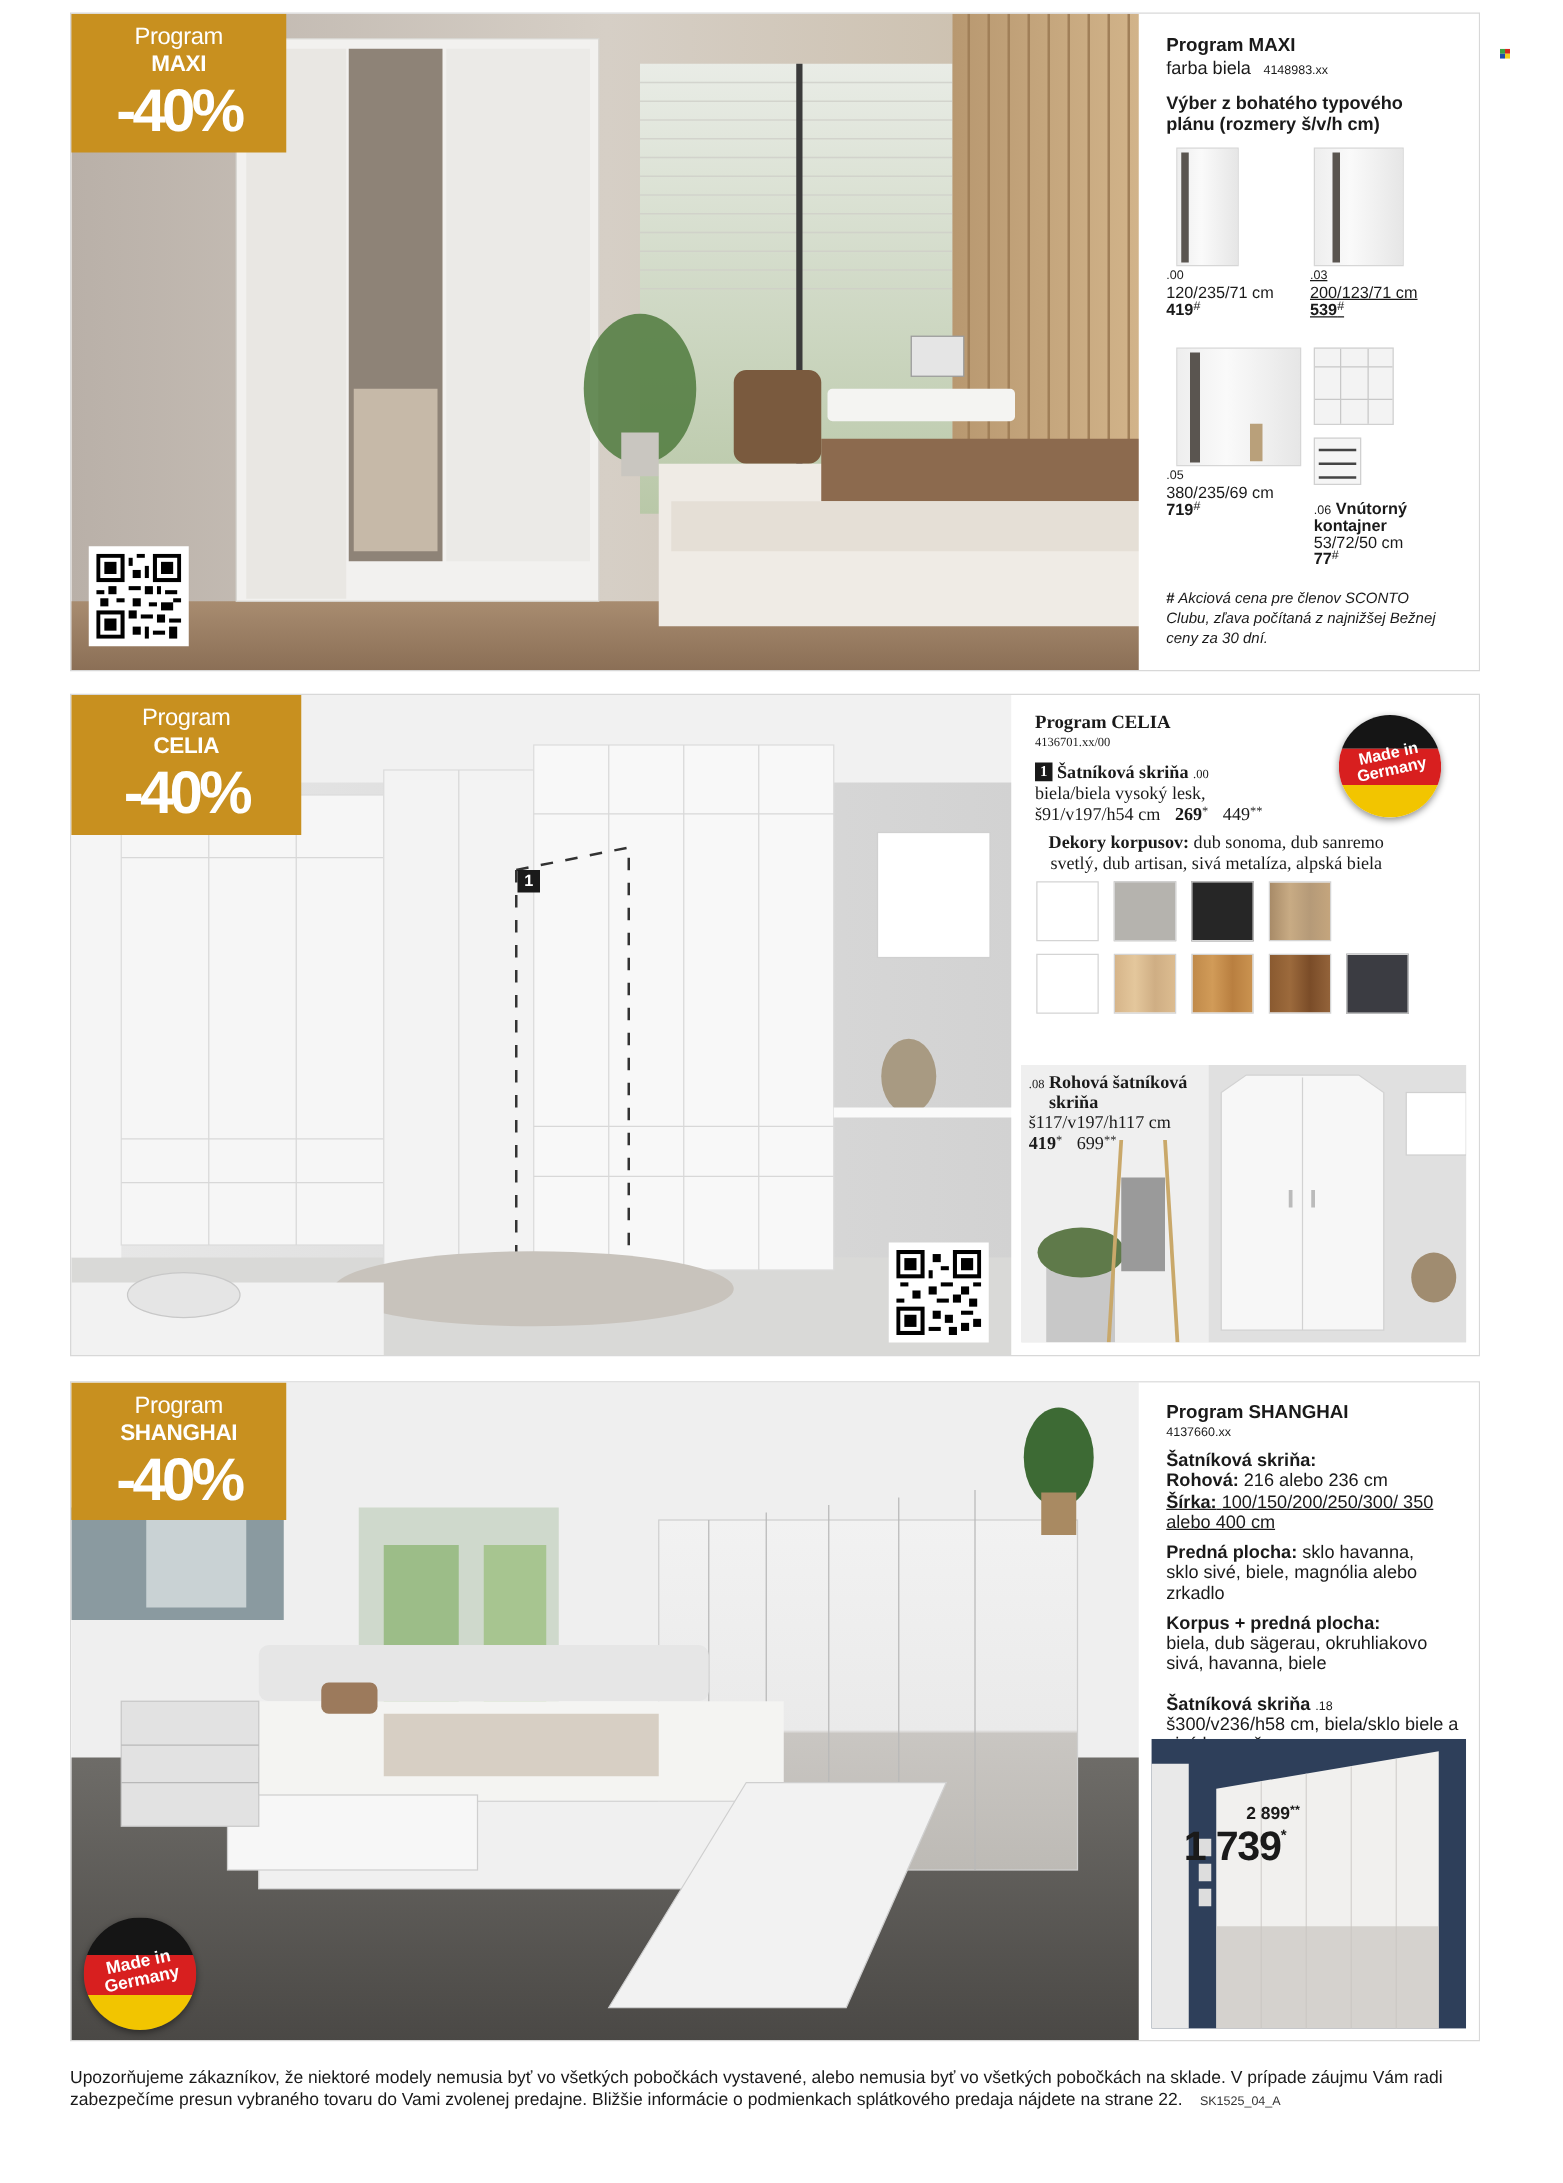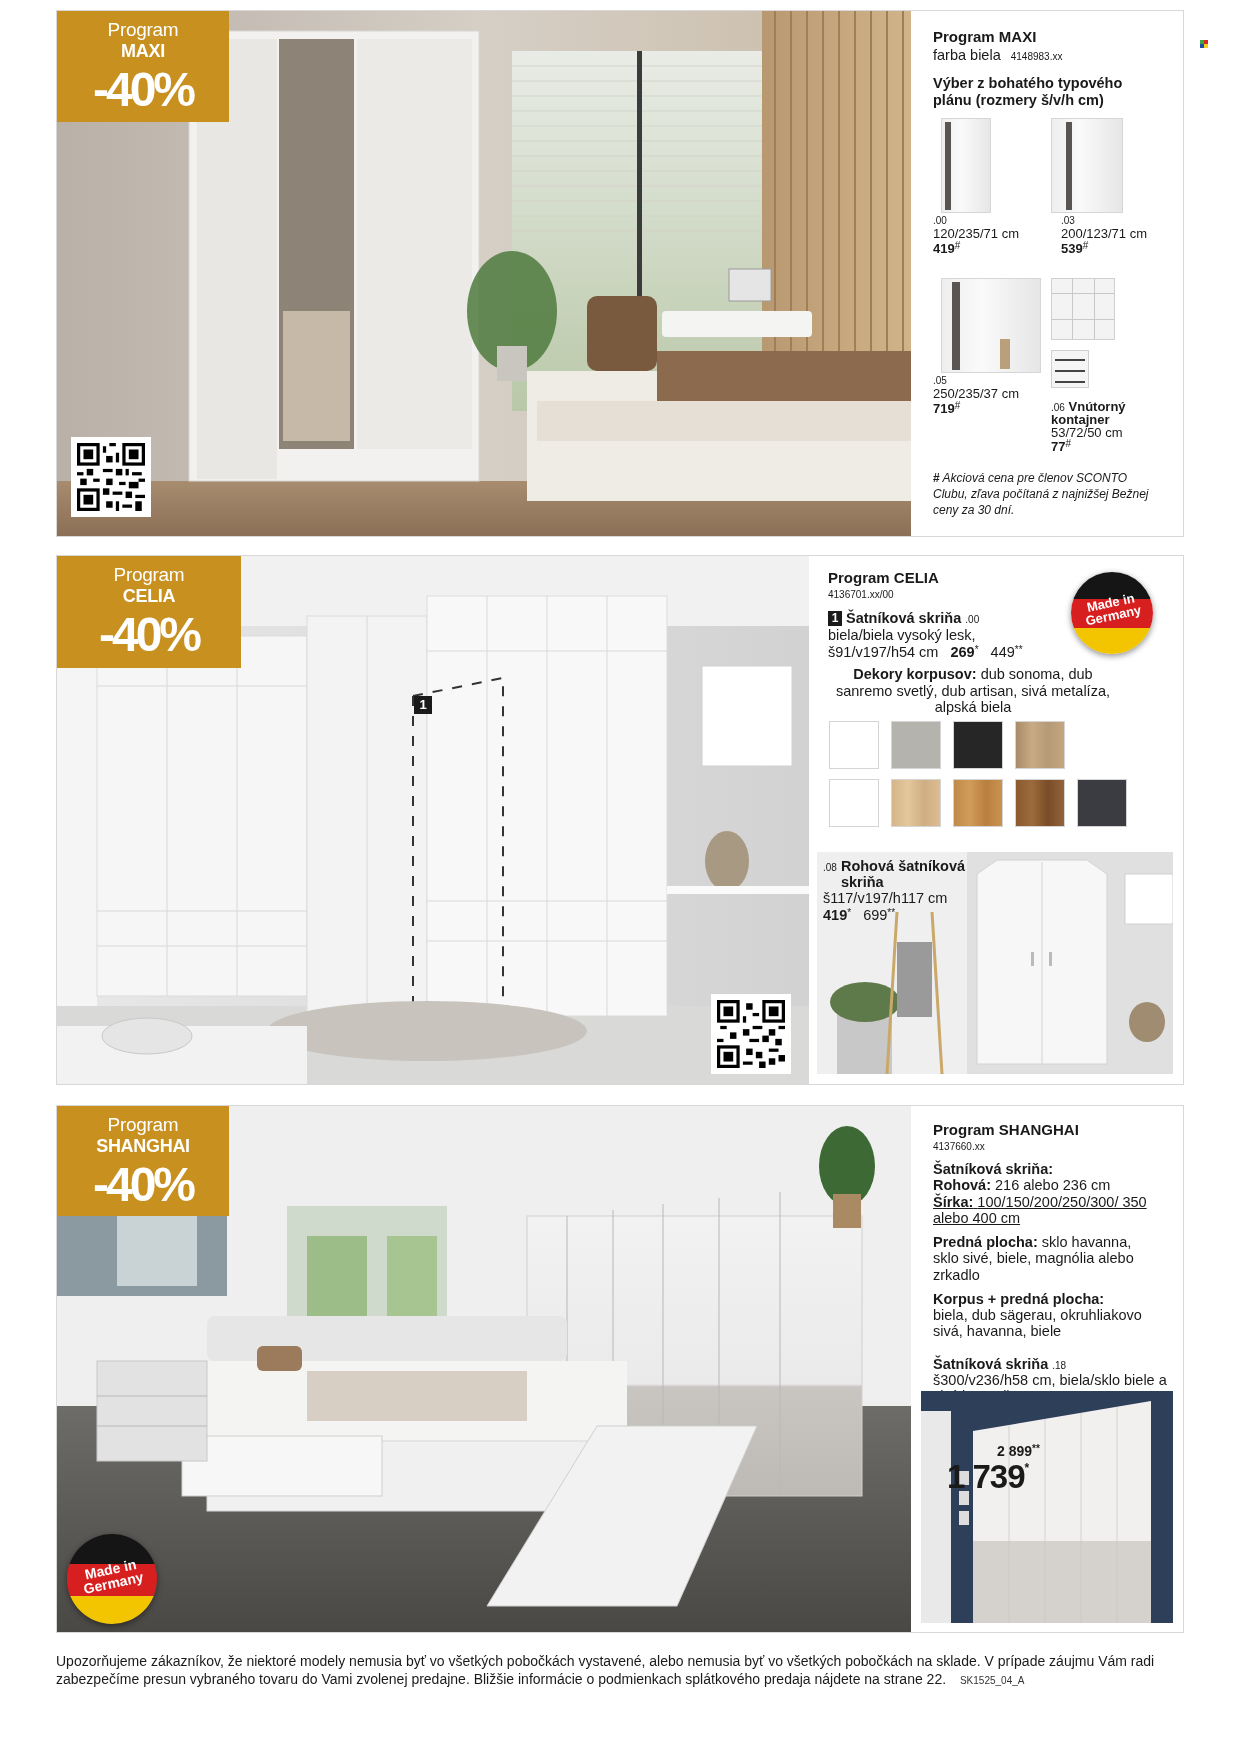--- a/index.html
+++ b/index.html
@@ -189,33 +189,33 @@
       </div>
       <div class="thumb" style="left:0;top:98px;font-size:13px;line-height:1.08;">
         <div class="small">.00</div>
         <div>120/235/71 cm</div>
         <div><span class="price-b">419</span><sup class="h">#</sup></div>
       </div>
 
       <div class="thumb wardrobe-thumb" style="left:118px;top:0;width:72px;height:95px;">
         <div style="position:absolute;left:14px;top:3px;width:6px;height:88px;background:#5a5550;"></div>
       </div>
-      <div class="thumb" style="left:128px;top:98px;font-size:13px;line-height:1.08;">
+      <div class="thumb" style="left:115px;top:98px;font-size:13px;line-height:1.08;text-decoration:underline;">
         <div class="small">.03</div>
         <div>200/123/71 cm</div>
         <div><span class="price-b">539</span><sup class="h">#</sup></div>
       </div>
 
       <div class="thumb wardrobe-thumb" style="left:8px;top:160px;width:100px;height:95px;">
         <div style="position:absolute;left:10px;top:3px;width:8px;height:88px;background:#5a5550;"></div>
         <div style="position:absolute;left:58px;top:60px;width:10px;height:30px;background:#b9a07a;"></div>
       </div>
       <div class="thumb" style="left:0;top:258px;font-size:13px;line-height:1.08;">
         <div class="small">.05</div>
-        <div>250/235/37 cm</div>
+        <div>380/235/69 cm</div>
         <div><span class="price-b">719</span><sup class="h">#</sup></div>
       </div>
 
       <div class="thumb" style="left:118px;top:160px;width:64px;height:62px;border:1px solid #d0d0d0;background:#f3f3f3;">
         <div style="position:absolute;left:20px;top:0;width:1px;height:60px;background:#c8c8c8;"></div>
         <div style="position:absolute;left:42px;top:0;width:1px;height:60px;background:#c8c8c8;"></div>
         <div style="position:absolute;left:0;top:14px;width:62px;height:1px;background:#c8c8c8;"></div>
         <div style="position:absolute;left:0;top:40px;width:62px;height:1px;background:#c8c8c8;"></div>
       </div>
       <div class="thumb" style="left:118px;top:232px;width:38px;height:38px;border:1px solid #d0d0d0;background:#f5f5f5;">
@@ -327,21 +327,21 @@
           <rect x="12" y="16" width="2" height="2"></rect>
           <rect x="16" y="15" width="3" height="1"></rect>
           <rect x="19" y="17" width="2" height="2"></rect>
         <rect x="8" y="19" width="3" height="1"></rect>
           <rect x="13" y="19" width="2" height="2"></rect>
           <rect x="16" y="18" width="2" height="2"></rect>
       </g>
     </svg>
   </div>
 
-  <div class="info" style="width:374px;padding-top:14px;padding-left:19px;">
+  <div class="info" style="width:374px;padding-top:14px;padding-left:19px;font-family:Liberation Serif, serif;">
     <div class="h-title">Program CELIA</div>
     <div class="small" style="margin-top:2px;">4136701.xx/00</div>
 
     <div style="margin-top:10px;font-size:14.5px;line-height:1.15;width:260px;">
       <div>
         <span style="display:inline-block;background:#1a1a1a;color:#fff;font-weight:bold;font-size:12px;width:14px;height:15px;line-height:15px;text-align:center;vertical-align:1px;">1</span>
         <span class="b">Šatníková skriňa</span>
         <span class="small">.00</span>
       </div>
       <div>biela/biela vysoký lesk,</div>

